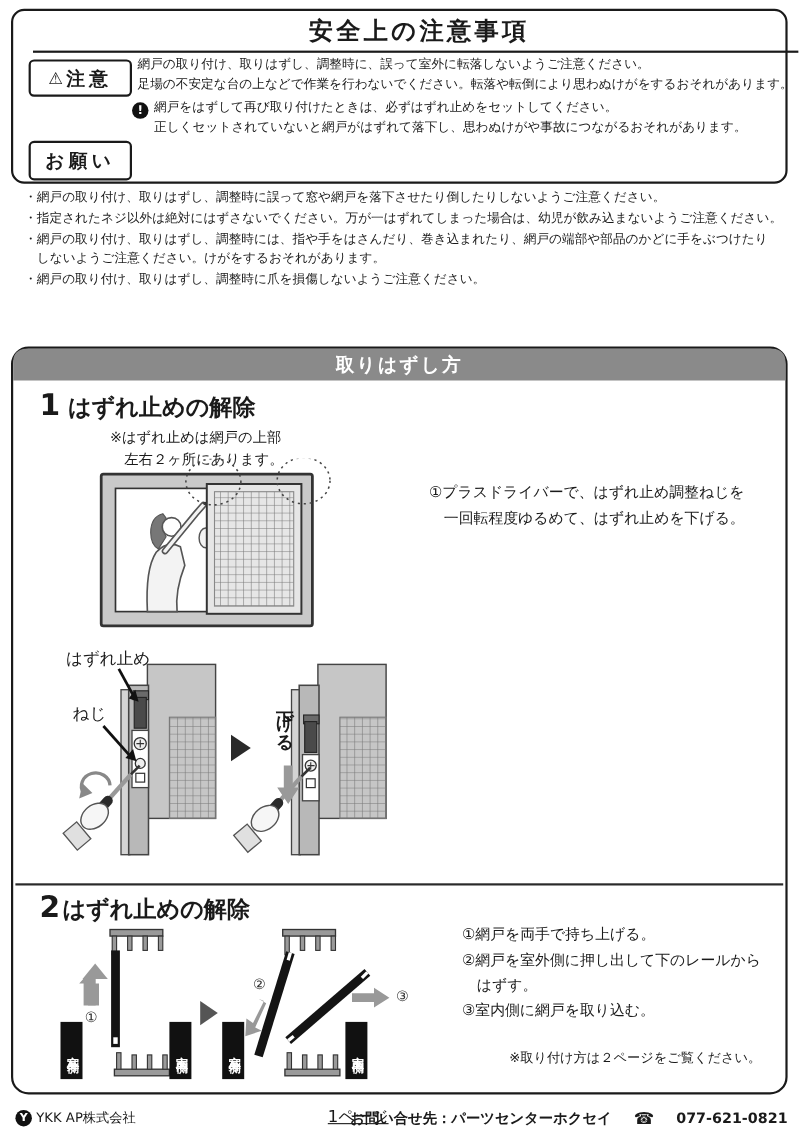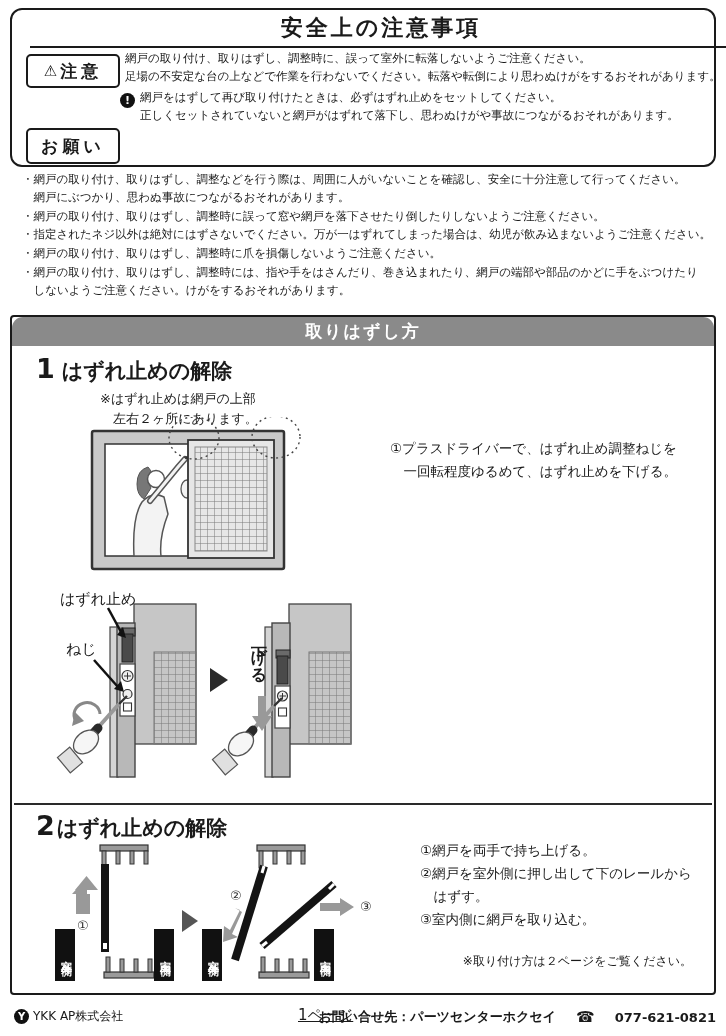--- a/index.html
+++ b/index.html
@@ -13,21 +13,21 @@
       display:flex;align-items:center;justify-content:center;font-size:22px;font-weight:bold;letter-spacing:3px;margin-left:18px;}
   .label-box{border:2px solid #1a1a1a;border-radius:5px;display:flex;align-items:center;justify-content:center;
       font-weight:bold;font-size:17px;background:#fff;}
   .small-text{font-size:11.5px;line-height:1.55;}
   .excl-circle{width:15px;height:15px;border-radius:50%;background:#111;color:#fff;display:flex;
       align-items:center;justify-content:center;font-size:11px;font-weight:bold;}
   
   .precautions{left:22px;top:171px;width:694px;font-size:11.5px;line-height:1.55;}
   .precautions .item{white-space:pre-line;margin-bottom:1px;}
   
-  .main-box{left:10px;top:315px;width:702px;height:676px;border:2.5px solid #1a1a1a;border-radius:4px;background:#fff;}
+  .main-box{left:10px;top:315px;width:702px;height:676px;border:2.5px solid #1a1a1a;border-radius:16px;background:#fff;}
   .main-header{left:0;top:0;width:100%;height:29px;background:#8a8a8a;border-radius:11px 11px 0 0;
       display:flex;align-items:center;justify-content:center;color:#fff;font-size:17px;font-weight:bold;letter-spacing:2px;}
   .step-head{display:flex;align-items:baseline;}
   .step-num{font-size:27px;font-weight:bold;}
   .step-title{font-size:21px;font-weight:bold;}
   .note-text{font-size:13px;line-height:1.5;}
   .instr-text{font-size:13.5px;line-height:1.7;}
   .divider{left:2px;top:486px;width:698px;border-top:2px solid #2a2a2a;}
   .vlabel{writing-mode:vertical-rl;background:#111;color:#fff;font-size:11px;font-weight:bold;
       display:flex;align-items:center;justify-content:center;letter-spacing:2px;}
@@ -57,27 +57,25 @@
     <div class="abs excl-circle" style="left:108px;top:83px;">!</div>
     <div class="abs small-text preline" style="left:128px;top:79px;width:582px;">網戸をはずして再び取り付けたときは、必ずはずれ止めをセットしてください。
 正しくセットされていないと網戸がはずれて落下し、思わぬけがや事故につながるおそれがあります。</div>
 
     <div class="abs label-box" style="left:14px;top:118px;width:90px;height:32px;letter-spacing:4px;">
       <span>お願い</span>
     </div>
   </div>
 
   <div class="abs precautions">
-    <div class="item">・網戸の取り付け、取りはずし、調整などを行う際は、周囲に人がいないことを確認し、安全に十分注意して行ってください。
-　網戸にぶつかり、思わぬ事故につながるおそれがあります。</div>
     <div class="item">・網戸の取り付け、取りはずし、調整時に誤って窓や網戸を落下させたり倒したりしないようご注意ください。</div>
     <div class="item">・指定されたネジ以外は絶対にはずさないでください。万が一はずれてしまった場合は、幼児が飲み込まないようご注意ください。</div>
-    <div class="item">・網戸の取り付け、取りはずし、調整時に爪を損傷しないようご注意ください。</div>
     <div class="item">・網戸の取り付け、取りはずし、調整時には、指や手をはさんだり、巻き込まれたり、網戸の端部や部品のかどに手をぶつけたり
 　しないようご注意ください。けがをするおそれがあります。</div>
+    <div class="item">・網戸の取り付け、取りはずし、調整時に爪を損傷しないようご注意ください。</div>
   </div>
 
   <div class="abs main-box">
     <div class="abs main-header">取りはずし方</div>
 
     <div class="abs step-head" style="left:24px;top:36px;gap:7px;">
       <span class="step-num">1</span>
       <span class="step-title">はずれ止めの解除</span>
     </div>
     <div class="abs note-text preline" style="left:88px;top:72px;">※はずれ止めは網戸の上部

